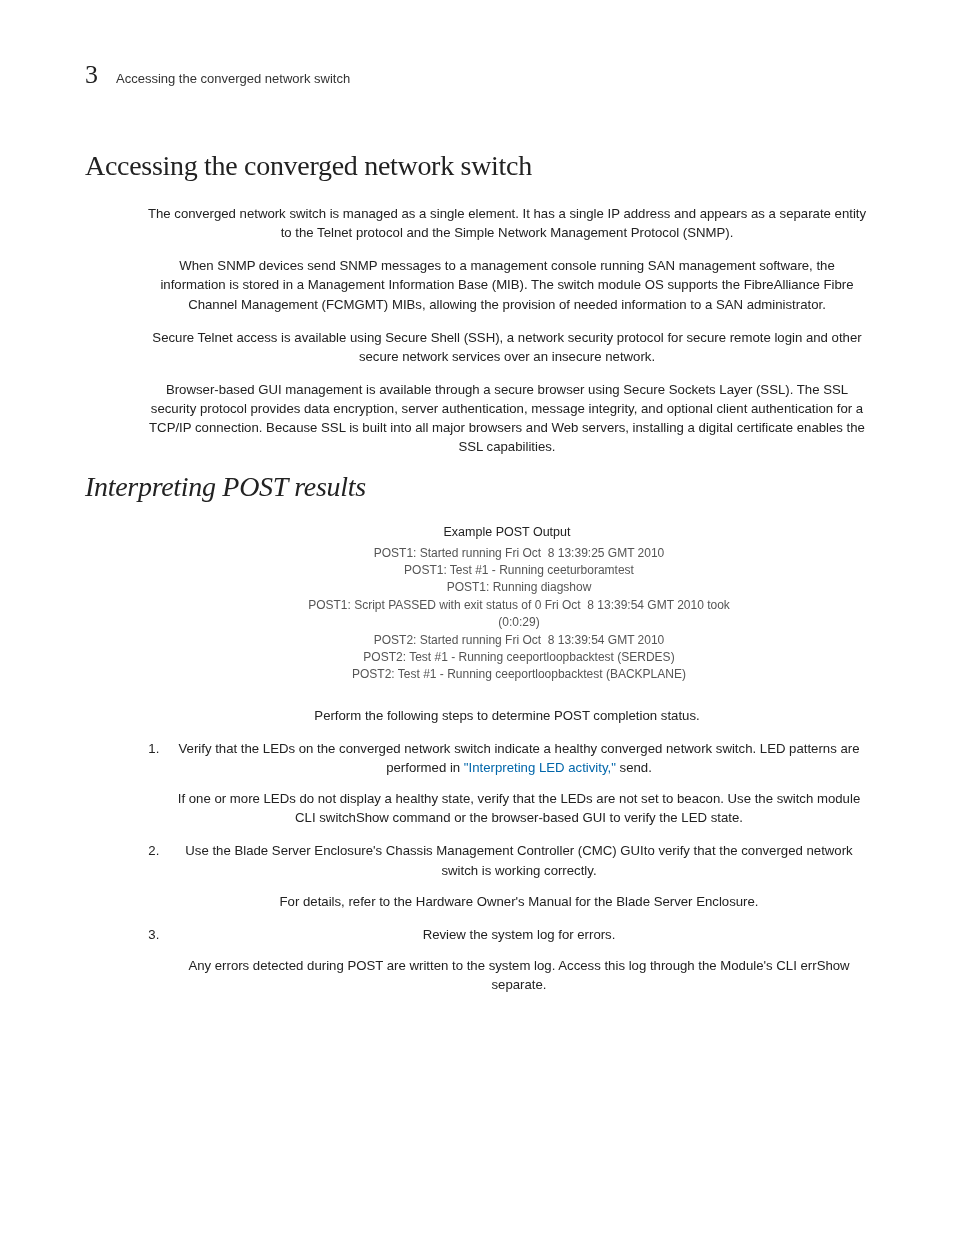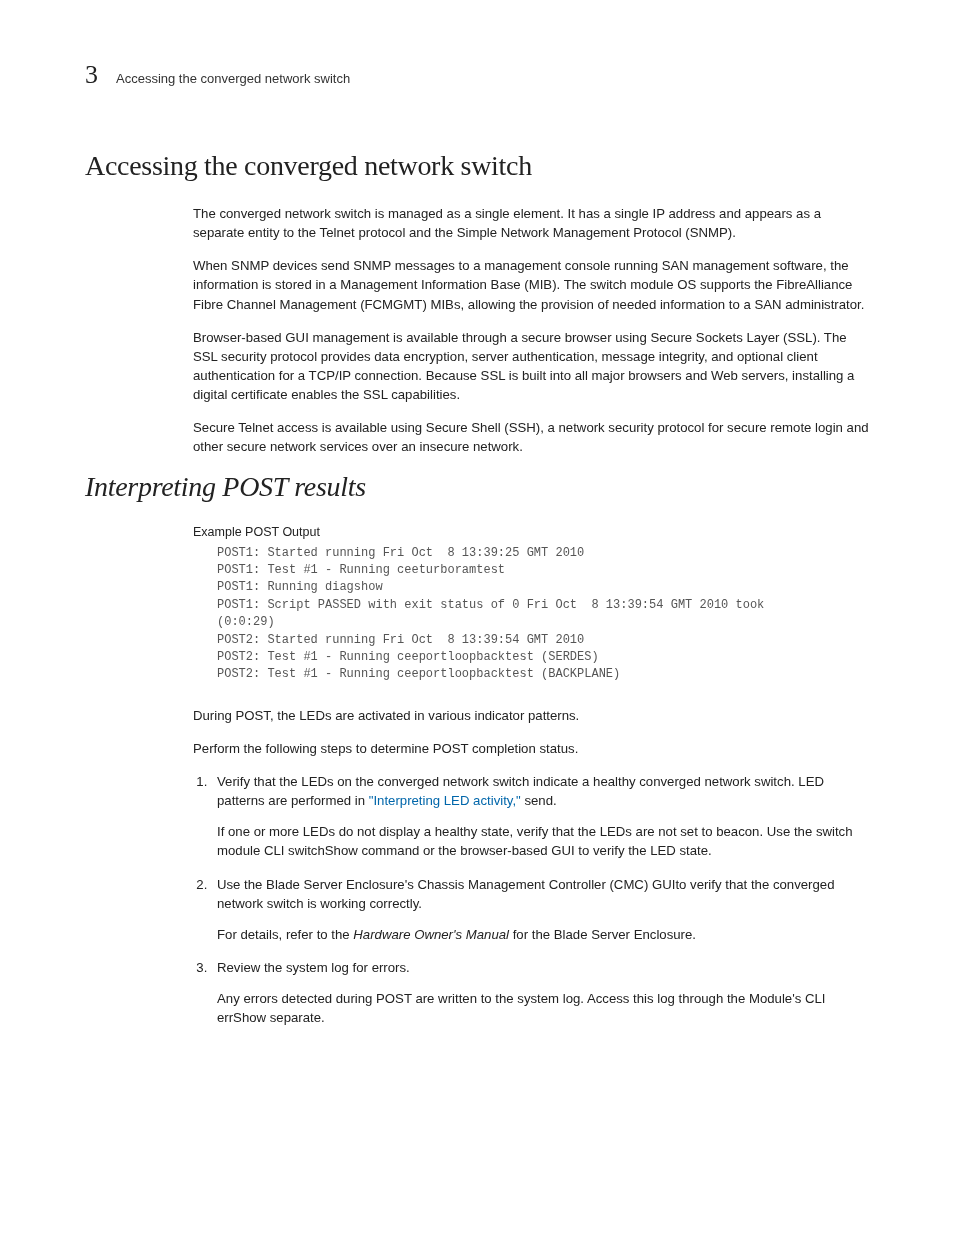--- a/index.html
+++ b/index.html
@@ -29,34 +29,35 @@
     color: #333;
   }
   h1.section {
     font-family: Georgia, 'Times New Roman', serif;
     font-weight: normal;
     font-size: 28px;
     margin: 0 0 22px 0;
     letter-spacing: -0.3px;
   }
   .body-block {
-    margin-left: 108px;
+    margin-left: 60px;
+    text-align: center;
   }
   p {
     font-size: 13.2px;
     line-height: 1.45;
     margin: 0 0 14px 0;
   }
   .example-label {
     font-size: 12.5px;
     font-weight: normal;
     margin: 4px 0 6px 0;
   }
   pre.code {
-    font-family: Liberation Mono, monospace;
+    font-family: Liberation Sans, sans-serif;
     font-size: 12px;
     color: #555;
     line-height: 1.45;
     margin: 0 0 22px 24px;
     white-space: pre-wrap;
   }
   ol.steps {
     padding-left: 18px;
     margin: 0;
   }
@@ -70,58 +71,56 @@
     margin-top: 12px;
     margin-bottom: 0;
   }
   .link {
     color: #0066aa;
   }
   .bold {
     font-weight: normal;
   }
   .italic {
-    font-style: italic;
   }
   .gap-section {
     margin-top: 42px;
     font-style: italic;
   }
 </style>
 </head>
 <body>
 
 <div class="page">
 
   <div class="header-row">
     <span class="chapter-num">3</span>
     <span class="header-title">Accessing the converged network switch</span>
   </div>
 
   <h1 class="section">Accessing the converged network switch</h1>
   <div class="body-block">
     <p>The converged network switch is managed as a single element. It has a single IP address and appears as a separate entity to the Telnet protocol and the Simple Network Management Protocol (SNMP).</p>
     <p>When SNMP devices send SNMP messages to a management console running SAN management software, the information is stored in a Management Information Base (MIB). The switch module OS supports the FibreAlliance Fibre Channel Management (FCMGMT) MIBs, allowing the provision of needed information to a SAN administrator.</p>
+    <p>Secure Telnet access is available using Secure Shell (SSH), a network security protocol for secure remote login and other secure network services over an insecure network.</p>
     <p>Browser-based GUI management is available through a secure browser using Secure Sockets Layer (SSL). The SSL security protocol provides data encryption, server authentication, message integrity, and optional client authentication for a TCP/IP connection. Because SSL is built into all major browsers and Web servers, installing a digital certificate enables the SSL capabilities.</p>
-    <p>Secure Telnet access is available using Secure Shell (SSH), a network security protocol for secure remote login and other secure network services over an insecure network.</p>
   </div>
 
   <h1 class="section gap-section">Interpreting POST results</h1>
   <div class="body-block">
     <div class="example-label">Example  POST Output</div>
     <pre class="code">POST1: Started running Fri Oct  8 13:39:25 GMT 2010
 POST1: Test #1 - Running ceeturboramtest
 POST1: Running diagshow
 POST1: Script PASSED with exit status of 0 Fri Oct  8 13:39:54 GMT 2010 took
 (0:0:29)
 POST2: Started running Fri Oct  8 13:39:54 GMT 2010
 POST2: Test #1 - Running ceeportloopbacktest (SERDES)
 POST2: Test #1 - Running ceeportloopbacktest (BACKPLANE)</pre>
 
-    <p>During POST, the LEDs are activated in various indicator patterns.</p>
     <p>Perform the following steps to determine POST completion status.</p>
 
     <ol class="steps">
       <li>
         <span>Verify that the LEDs on the converged network switch indicate a healthy converged network switch. LED patterns are performed in </span><span class="link">"Interpreting LED activity,"</span><span> send.</span>
         <p><span>If one or more LEDs do not display a healthy state, verify that the LEDs are not set to beacon. Use the switch module CLI </span><span class="bold">switchShow</span><span> command or the browser-based GUI to verify the LED state.</span></p>
       </li>
       <li>
         <span>Use the Blade Server Enclosure's Chassis Management Controller (CMC) GUIto verify that the converged network switch is working correctly.</span>
         <p><span>For details, refer to the </span><span class="italic">Hardware Owner's Manual</span><span> for the Blade Server Enclosure.</span></p>

